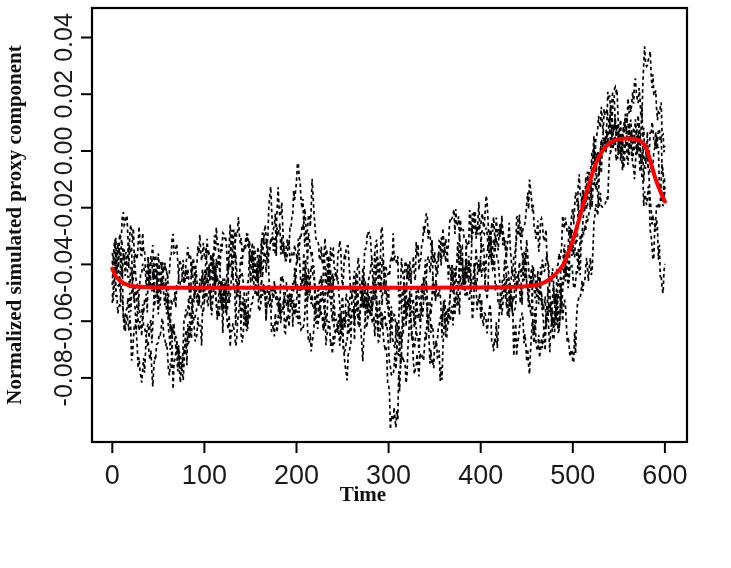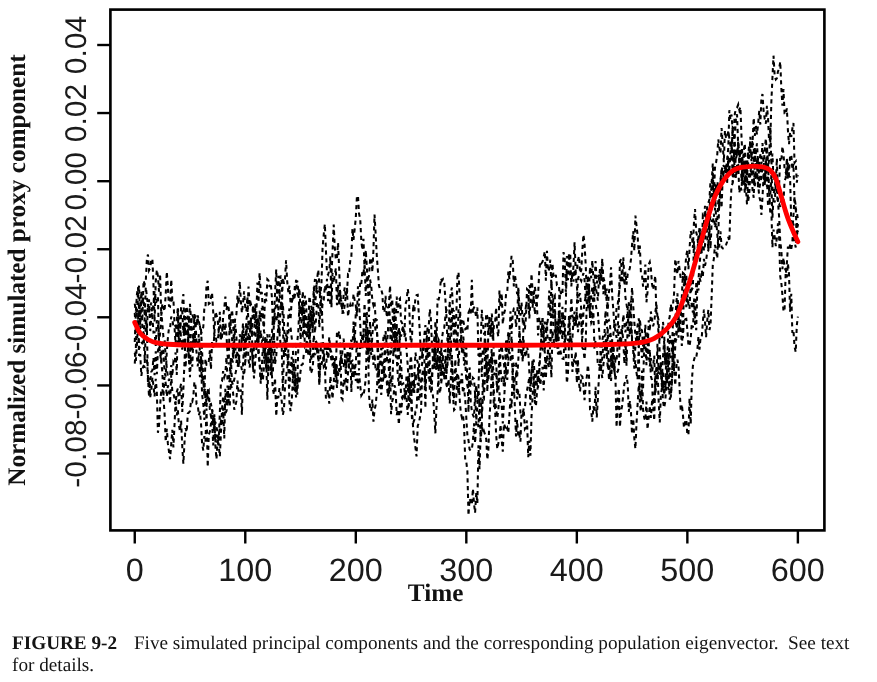--- a/index.html
+++ b/index.html
@@ -72,15 +72,14 @@
         <text text-anchor="middle" class="tick-label-y" transform="translate(72 264.4) rotate(-90)">-0.04</text>
         <line x1="81" y1="321.2" x2="92" y2="321.2" stroke="#000000" stroke-width="2"></line>
         <text text-anchor="middle" class="tick-label-y" transform="translate(72 321.2) rotate(-90)">-0.06</text>
         <line x1="81" y1="377.9" x2="92" y2="377.9" stroke="#000000" stroke-width="2"></line>
         <text text-anchor="middle" class="tick-label-y" transform="translate(72 377.9) rotate(-90)">-0.08</text>
       </g>
     <text class="axis-title" x="363" y="501" text-anchor="middle">Time</text>
     <text class="axis-title" transform="translate(21 225) rotate(-90)" text-anchor="middle">Normalized simulated proxy component</text>
   </svg>
 
-  <p class="caption"><span class="cap-label">FIGURE 9-2</span><span>Five simulated principal components and the corresponding population eigenvector.  See text for details.</span></p>
 
 </div>
 
 </body></html>

